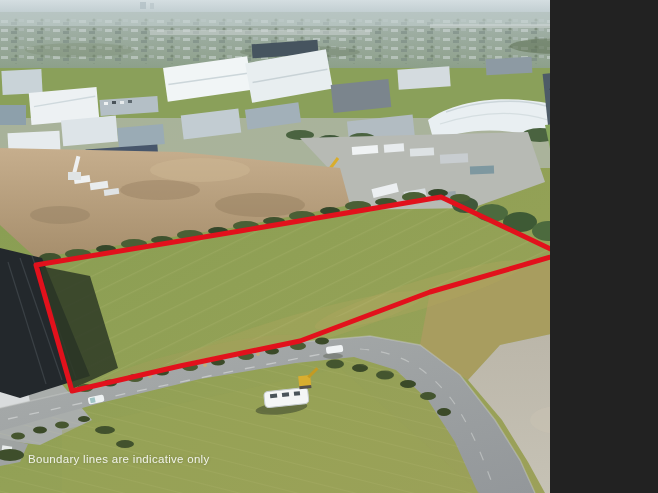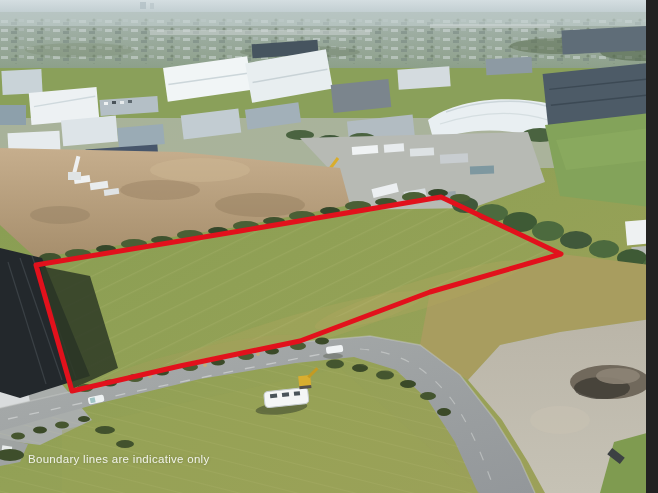--- a/index.html
+++ b/index.html
@@ -1,17 +1,17 @@
 <!DOCTYPE html>
 <html style="--boundary-red: #e2111c; --watermark-color: rgba(255,255,255,0.88);"><head>
 <meta charset="utf-8">
 <style>
   html,body{margin:0;padding:0;background:#222;}
   .stage{
-    position:relative;width:646px;height:493px;overflow:hidden;
+    position:relative;width:550px;height:493px;overflow:hidden;
     font-family:"Liberation Sans",sans-serif;
     background:#8aa05a;
   }
   .stage svg{position:absolute;inset:0;display:block;}
   .boundary{
     fill:none;
     stroke:var(--boundary-red,#e2111c);
     stroke-width:5;
     stroke-linejoin:round;
     stroke-linecap:round;

